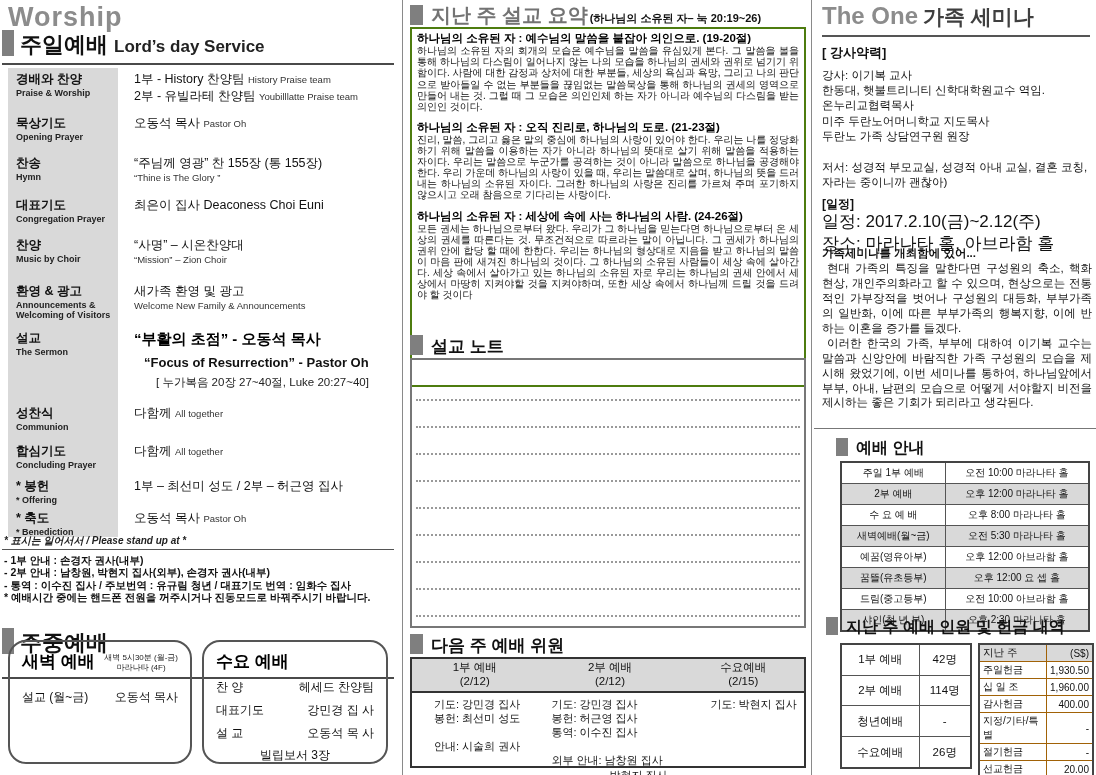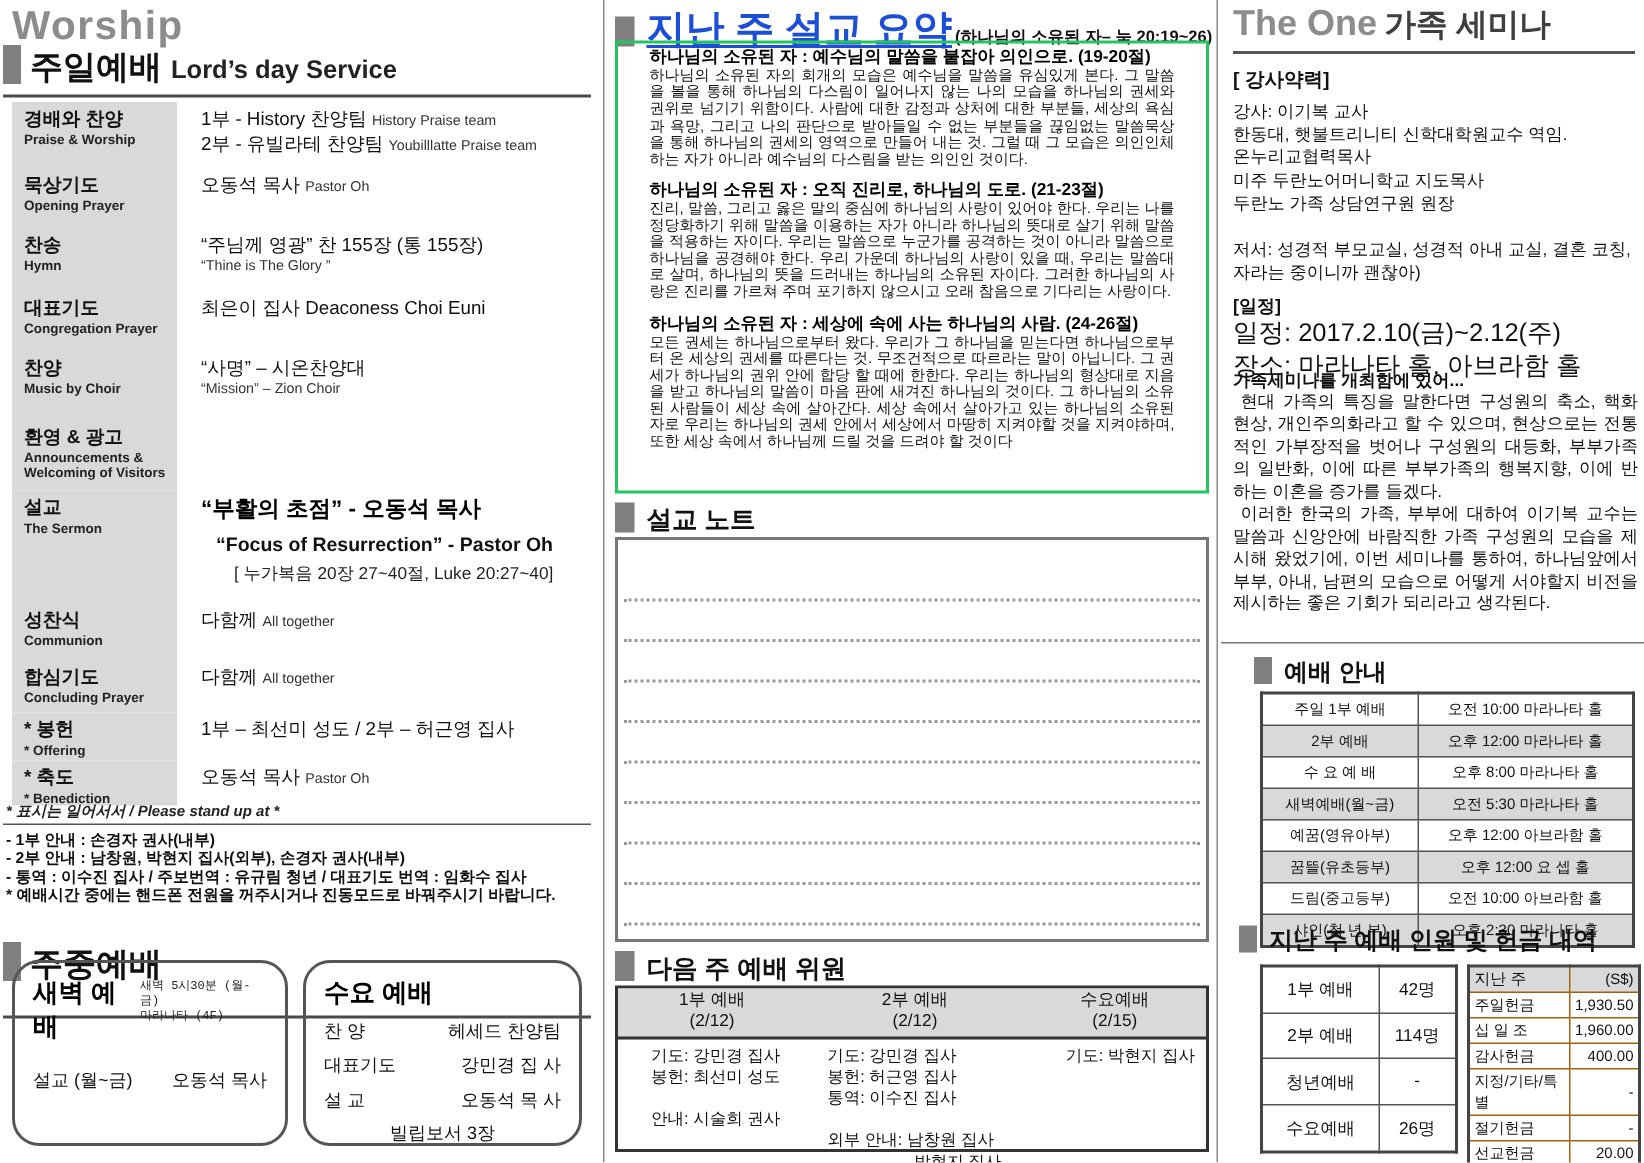--- a/index.html
+++ b/index.html
@@ -35,31 +35,31 @@
   .footnotes { position:absolute; left:4px; top:554px; width:392px; font-size:10.5px; font-weight:bold; color:#111; line-height:1.18; }
   .weekday-head { position:absolute; left:2px; top:628px; width:392px; border-bottom:2px solid #4a4a4a; padding-bottom:19px; }
   .weekday-head .bar { display:inline-block; width:12px; height:26px; background:#7f7f7f; margin-right:6px; vertical-align:-4px; }
   .weekday-head .ko { font-size:22px; font-weight:bold; color:#111; }
 
   .wbox { position:absolute; top:640px; height:124px; border:2px solid #555; border-radius:18px; padding:8px 12px; }
   .wbox1 { left:8px; width:184px; }
   .wbox2 { left:202px; width:186px; }
   .wbox-head { display:flex; justify-content:space-between; align-items:flex-start; }
   .wbox-title { font-size:17px; font-weight:bold; color:#000; }
-  .wbox-time { font-size:8px; color:#222; text-align:left; line-height:1.25; padding-top:3px;font-family:Liberation Mono, monospace; }
+  .wbox-time { font-size:8px; color:#222; text-align:center; line-height:1.25; padding-top:3px; }
   .wbox-row { display:flex; justify-content:space-between; font-size:12px; color:#111; margin-top:6px; }
   .wbox1 .wbox-row { margin-top:16px; }
   .wbox-footer { text-align:center; font-size:12px; color:#111; margin-top:5px; }
 
   
   .col-mid { position:absolute; left:406px; top:0; width:404px; height:775px; }
   .m-head { position:absolute; left:4px; top:2px; white-space:nowrap; }
-  .m-head .t { font-size:26px; font-weight:bold; color:#1d4ed8;text-decoration:underline; }
+  .m-head .t { font-size:20px; font-weight:bold; color:#737373; }
   .m-head .s { font-size:11px; font-weight:bold; color:#111; margin-left:2px; }
-  .summary-box { position:absolute; left:4px; top:27px; width:396px; height:302px; border:2px solid #22c55e; padding:3px 21px; overflow:hidden; }
+  .summary-box { position:absolute; left:4px; top:27px; width:396px; height:360px; border:2px solid #4d7c0f; padding:3px 5px; overflow:hidden; }
   .sp-head { font-size:11.5px; font-weight:bold; color:#000; line-height:1.15; }
   .sp-body { font-size:10px; color:#111; line-height:1.11; text-align:justify; margin-bottom:9px; }
   .m-notes-head { position:absolute; left:4px; top:335px; }
   .m-notes-head .t, .m-comm-head .t { font-size:17px; font-weight:bold; color:#111; }
   .notes-box { position:absolute; left:4px; top:358px; width:396px; height:270px; border:2px solid #777; padding:14px 4px 0 4px; }
   .dotline { height:27px; border-bottom:2px dotted #999; }
   .m-comm-head { position:absolute; left:4px; top:634px; }
   .committee { position:absolute; left:4px; top:657px; width:396px; height:111px; border:2px solid #333; }
   .comm-header { display:flex; background:#d9d9d9; border-bottom:2px solid #333; text-align:center; padding:2px 0; }
   .comm-header .hc { font-size:11.5px; color:#111; line-height:1.2; }
@@ -164,20 +164,24 @@
         <div class="scontent">
           <div class="main-t">“사명” – 시온찬양대</div>
           <div class="sub-t">“Mission” – Zion Choir</div>
         </div>
       </div>
       <div class="srow" style="min-height:47px;">
         <div class="slabel">
             <div class="lko">환영 &amp; 광고</div>
             <div class="len">Announcements &amp; Welcoming of Visitors</div>
           </div>
+        <div class="scontent">
+          <div class="main-t">새가족 환영 및 광고</div>
+          <div class="sub-t">Welcome New Family &amp; Announcements</div>
+        </div>
       </div>
       <div class="srow" style="min-height:75px;">
         <div class="slabel">
             <div class="lko">설교</div>
             <div class="len">The Sermon</div>
           </div>
         <div class="scontent">
           <div class="sermon-title">“부활의 초점”  - 오동석 목사</div>
           <div class="sermon-sub">“Focus of Resurrection” - Pastor Oh</div>
           <div class="sermon-scripture">[ 누가복음 20장 27~40절, Luke 20:27~40]</div>

